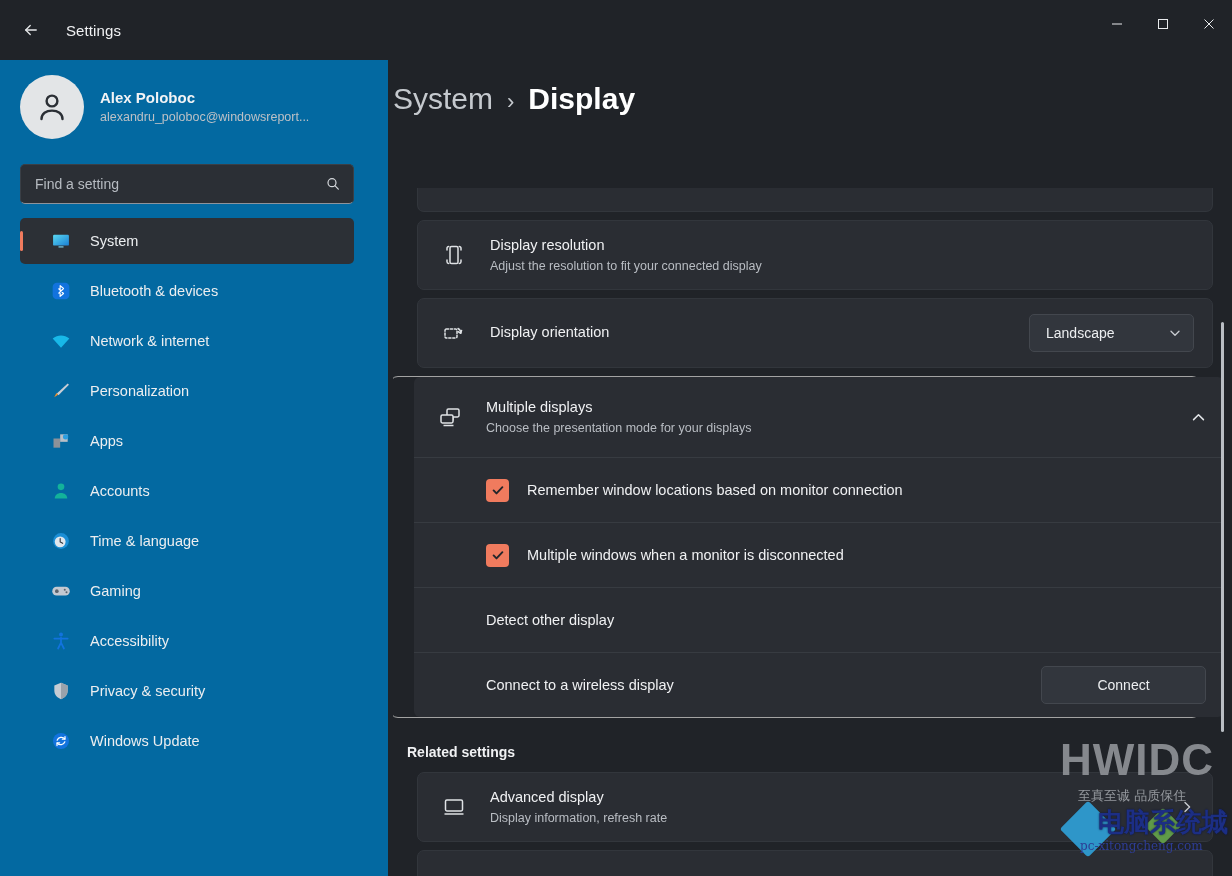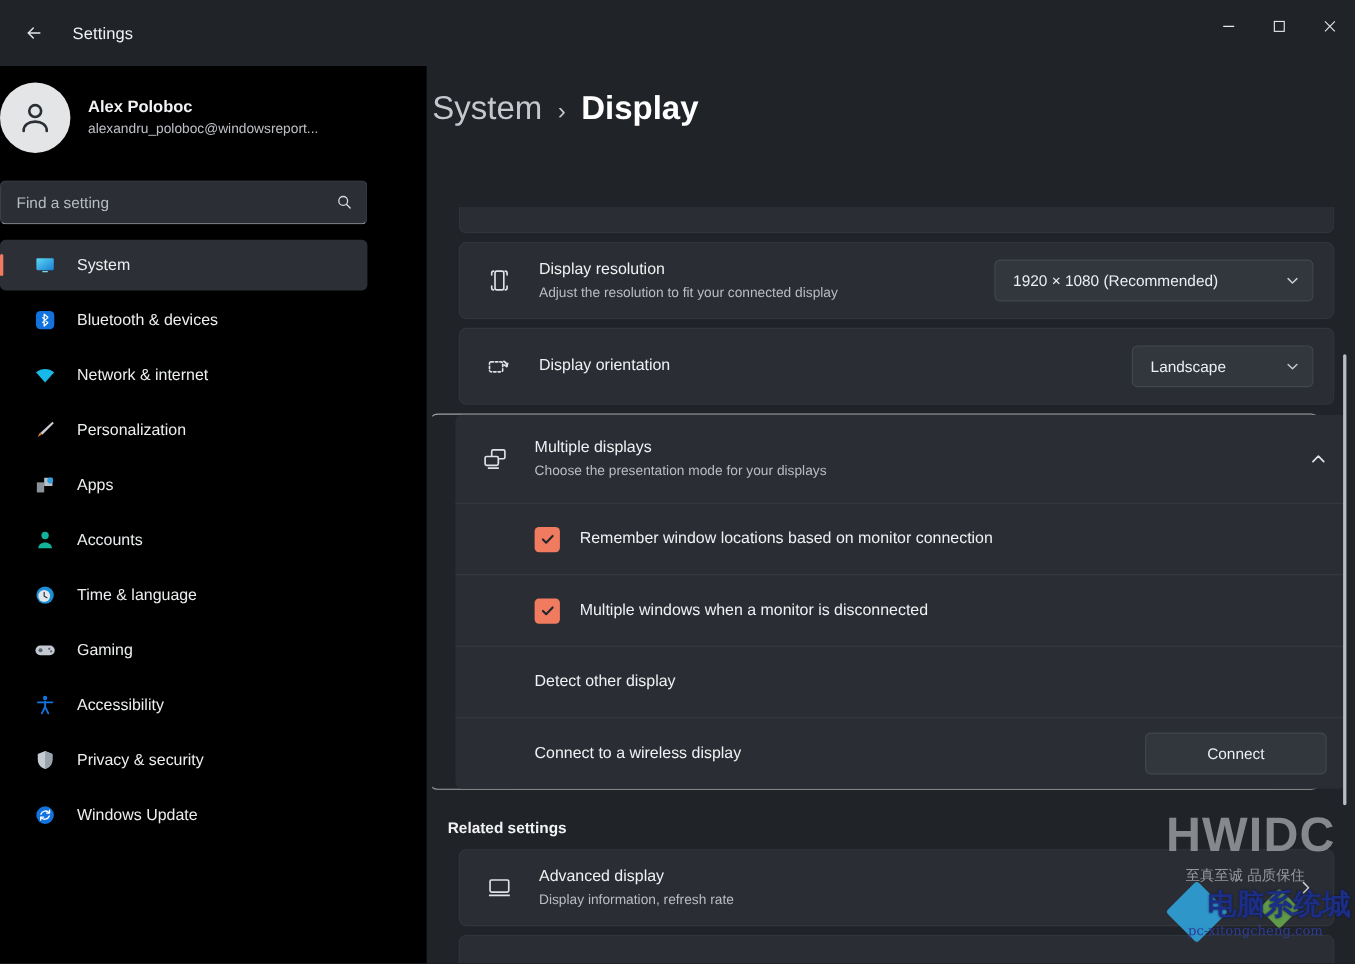--- a/index.html
+++ b/index.html
@@ -43,22 +43,22 @@
     color:#e9ebed;
   }
   .wc svg { width:12px; height:12px; }
 
   
   .body { flex:1; display:flex; min-height:0; }
 
   
   .sidebar {
     width:388px; flex:0 0 388px;
-    background:#000000;
-    padding-right:14px;
+    background:#0369a1;
+    padding-left:20px; padding-right:14px;
     position:relative;
   }
   .account {
     display:flex; align-items:center;
     height:78px; margin-top:8px;
   }
   .avatar {
     width:64px; height:64px; border-radius:50%;
     background:#e3e5e7; flex:0 0 64px;
     display:flex; align-items:center; justify-content:center;
@@ -471,28 +471,20 @@
             <div class="row">
               <span class="row-ico">
                 <svg viewBox="0 0 24 24" fill="none" stroke="currentColor" stroke-width="1.5" stroke-linecap="round">
                   <rect x="8" y="3.5" width="8" height="17" rx="1.6"></rect>
                   <path d="M5 7V5.2A1.7 1.7 0 016.7 3.5M5 17v1.8a1.7 1.7 0 001.7 1.7M19 7V5.2a1.7 1.7 0 00-1.7-1.7M19 17v1.8a1.7 1.7 0 01-1.7 1.7"></path>
                 </svg>
               </span>
               <div class="row-main">
                 <div class="row-title">Display resolution</div>
                 <div class="row-sub">Adjust the resolution to fit your connected display</div>
-              </div>
-              <div class="dropdown dd-res">
-                <span>1920 × 1080 (Recommended)</span>
-                <span class="chev">
-                  <svg viewBox="0 0 12 12" fill="none" stroke="currentColor" stroke-width="1.3" stroke-linecap="round" stroke-linejoin="round">
-                      <path d="M2 4.3l4 4 4-4"></path>
-                    </svg>
-                </span>
               </div>
             </div>
           </div>
 
           <div class="card">
             <div class="row">
               <span class="row-ico">
                 <svg viewBox="0 0 24 24" fill="none" stroke="currentColor" stroke-width="1.5" stroke-linecap="round" stroke-linejoin="round">
                   <rect x="3" y="8" width="12" height="9" rx="1.4" stroke-dasharray="2.2 1.8"></rect>
                   <path d="M16 7.5a5 5 0 012.8 4.6"></path>

